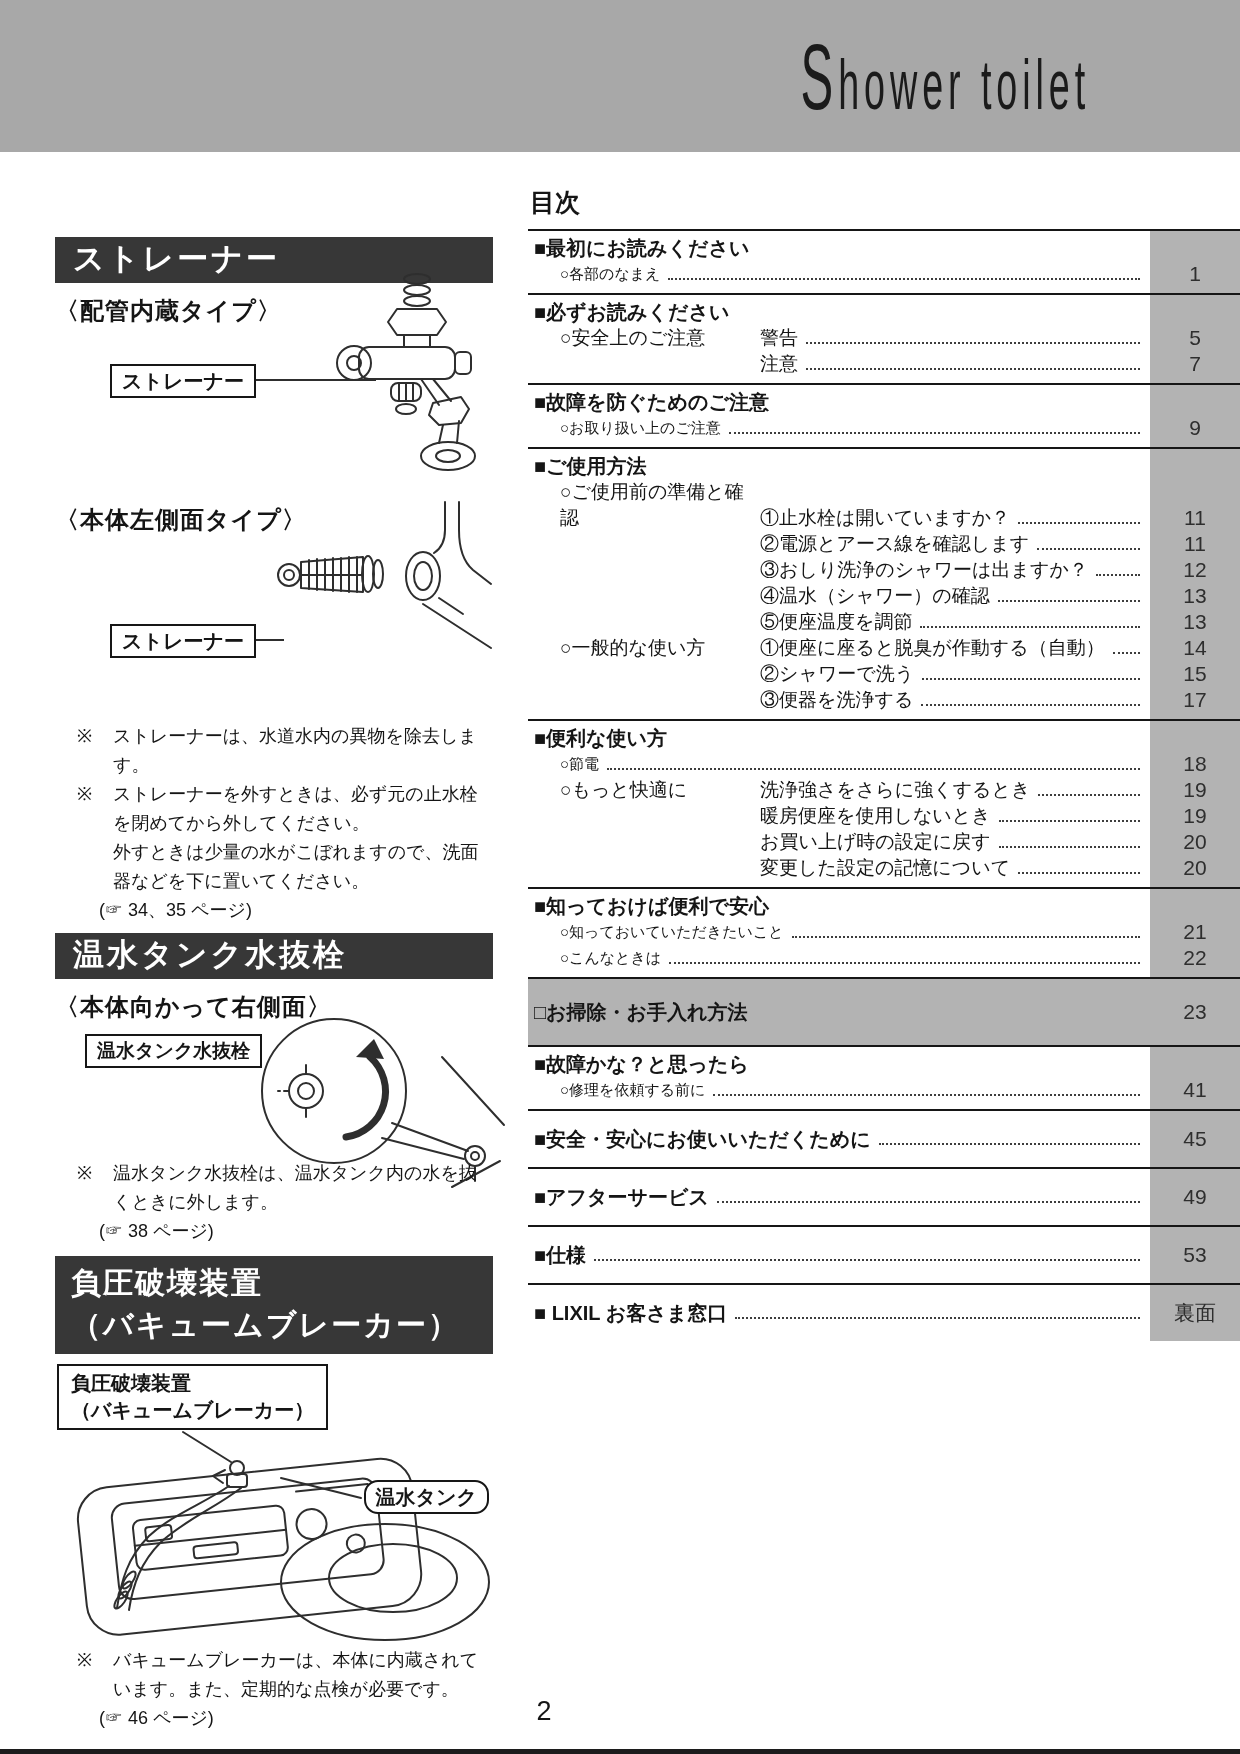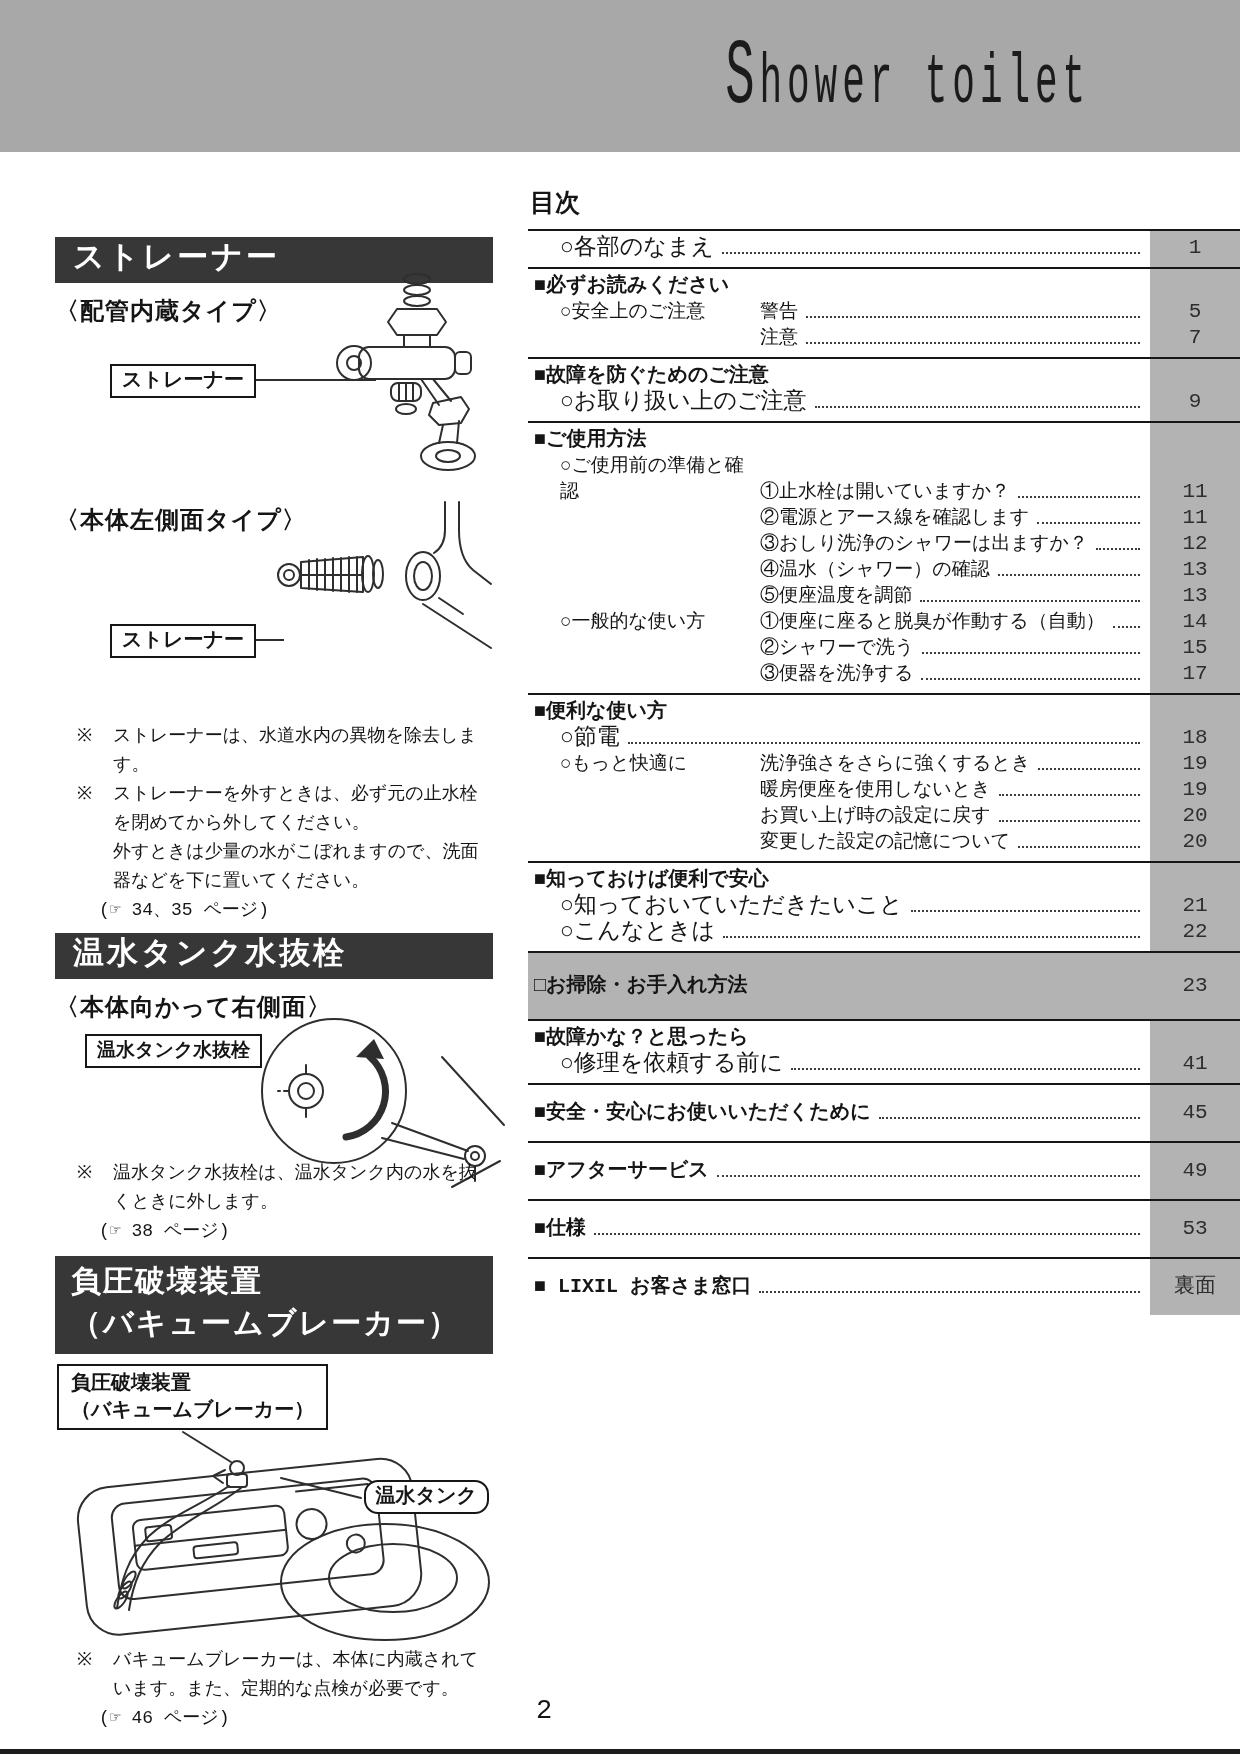--- a/index.html
+++ b/index.html
@@ -1,17 +1,17 @@
 <!DOCTYPE html>
 <html style="--masthead-gray: #a8a8a8; --page-number-band: #b3b3b3; --banner-black: #373737;"><head>
 <meta charset="utf-8">
 <style>
   html,body {margin:0; padding:0; background:#e8e8e8;}
   .page {position:relative; width:1240px; height:1754px; margin:0 auto; background:#ffffff;
-         font-family:Liberation Mono, monospace; color:#151515; overflow:hidden;}
+         font-family:Liberation Sans, sans-serif; color:#151515; overflow:hidden;}
 
   
   .masthead {position:absolute; top:0; left:0; width:100%; height:152px; background:var(--masthead-gray,#a8a8a8);}
   .logo {position:absolute; top:24px; right:150px; font-size:46px; letter-spacing:6px; color:#1b1b1b;
          display:inline-block; transform:scale(0.82,1.55); transform-origin:100% 0; font-weight:normal; white-space:nowrap;}
   .logo::first-letter {font-size:1.3em;}
 
   
   .left-col {position:absolute; left:55px; top:237px; width:438px;}
   .banner {background:var(--banner-black,#373737); color:#fff; font-weight:bold; font-size:31px;
@@ -38,21 +38,21 @@
   .toc-title {font-size:25px; font-weight:bold; margin:0 0 10px 2px;}
   .toc-table {position:relative;}
   .numband {position:absolute; top:0; right:0; bottom:0; width:90px; background:var(--page-number-band,#b3b3b3);}
   .toc-section {position:relative; border-top:2px solid #161616; padding:4px 0 6px;}
   .toc-section.tall {padding:15px 0;}
   .toc-section.shaded {background:var(--page-number-band,#b3b3b3); padding:20px 0;}
   .trow {display:flex; align-items:flex-end; line-height:26px; padding-left:6px;}
   .trow.item {padding-left:32px;}
   .hlabel {font-size:20px; font-weight:bold; flex:none;}
   .c1 {width:200px; flex:none; font-size:19px;}
-  .c1s {flex:none; font-size:23px;}
+  .c1s {flex:none; font-size:15px;}
   .c2 {flex:none; font-size:19px;}
   .dots {flex:1; border-bottom:2px dotted #3d3d3d; margin:0 10px 7px 8px; min-width:14px;}
   .fill {flex:1;}
   .pcell {flex:none; width:90px; text-align:center; font-size:21px; color:#2e2e2e;}
 
   
   .page-num {position:absolute; left:526px; top:1696px; width:36px; text-align:center; font-size:27px;}
   .bottom-bar {position:absolute; left:0; bottom:0; width:100%; height:5px; background:#1c1c1c;}
 </style>
 </head>
@@ -206,20 +206,25 @@
         <div class="note ref"><span class="m"></span><span class="t">(☞ 46 ページ)</span></div>
       </div>
 
   </div>
 
   <div class="toc">
     <div class="toc-title">目次</div>
     <div class="toc-table">
       <div class="numband"></div>
     <div class="toc-section">
+          <div class="trow head">
+            <span class="hlabel">■最初にお読みください</span>
+            <span class="fill"></span>
+            <span class="pcell"></span>
+          </div>
           <div class="trow item">
             <span class="c1s">○各部のなまえ</span>
             <span class="dots"></span>
             <span class="pcell">1</span>
           </div>
         </div>
         <div class="toc-section">
           <div class="trow head">
             <span class="hlabel">■必ずお読みください</span>
             <span class="fill"></span>

